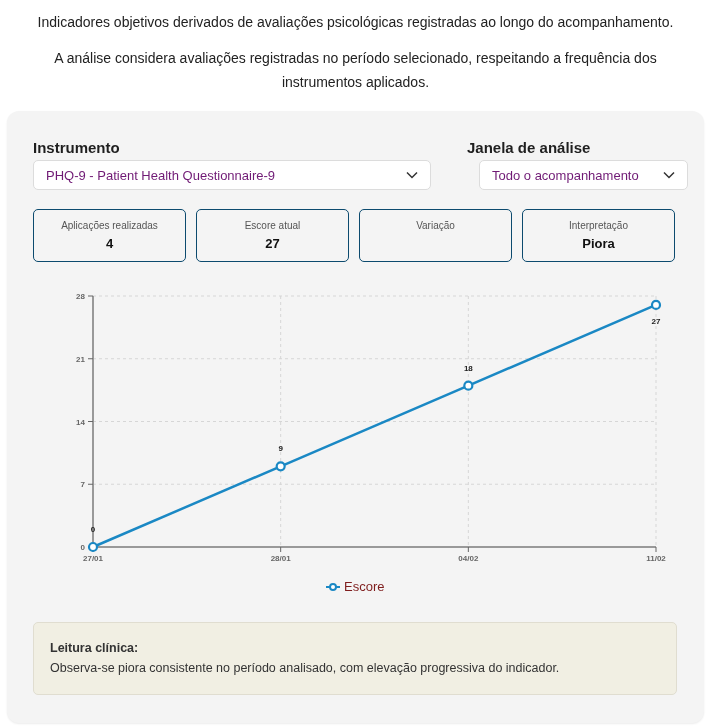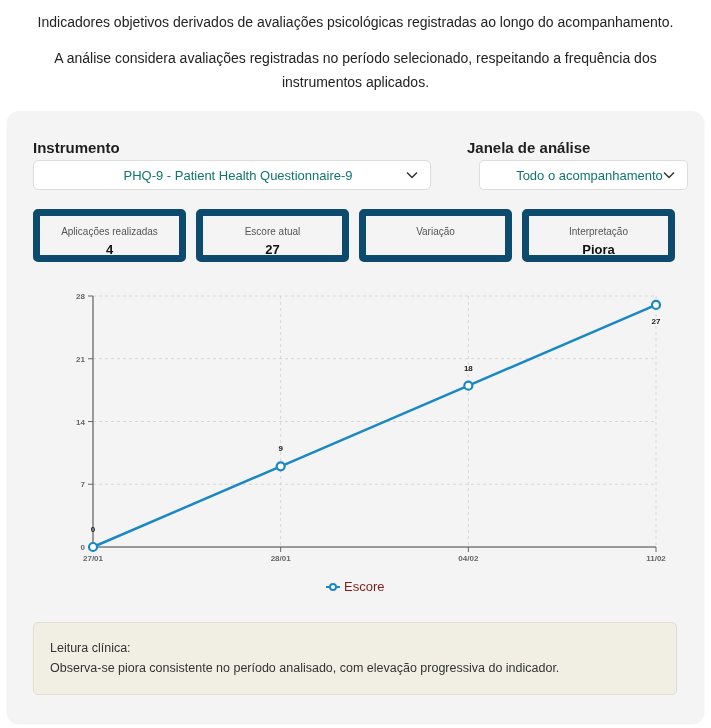--- a/index.html
+++ b/index.html
@@ -45,41 +45,40 @@
       color: #1f1f1f;
     }
     .select {
       position: absolute;
       background: #ffffff;
       border: 1px solid #dcdcdc;
       border-radius: 5px;
       height: 30px;
       box-sizing: border-box;
       font-size: 13px;
-      color: #0f766e;
+      color: #701a75;
       display: flex;
       align-items: center;
       padding-left: 12px;
       cursor: pointer;
-      justify-content: center;
     }
     .select .chev {
       position: absolute;
       right: 12px;
       top: 9px;
       width: 12px;
       height: 10px;
     }
     .stat {
       position: absolute;
       top: 98px;
       height: 53px;
       width: 153px;
       box-sizing: border-box;
-      border: 7px solid #0c4a6e;
+      border: 1px solid #0c4a6e;
       border-radius: 5px;
       background: #f4f4f4;
       text-align: center;
     }
     .stat .lbl {
       position: absolute;
       left: 0; right: 0;
       top: 10px;
       font-size: 10px;
       color: #555;
@@ -116,21 +115,21 @@
       height: 73px;
       box-sizing: border-box;
       background: #f1efe3;
       border: 1px solid #e0ddd0;
       border-radius: 5px;
       padding: 18px 16px;
       font-size: 12.5px;
       color: #333;
     }
     .reading .title {
-      font-weight: normal;
+      font-weight: bold;
       margin-bottom: 6px;
     }
   </style>
 </head>
 <body>
 
 <div class="intro">
   <div class="line1">Indicadores objetivos derivados de avaliações psicológicas registradas ao longo do acompanhamento.</div>
   <div class="line2">A análise considera avaliações registradas no período selecionado, respeitando a frequência dos instrumentos aplicados.</div>
 </div>

